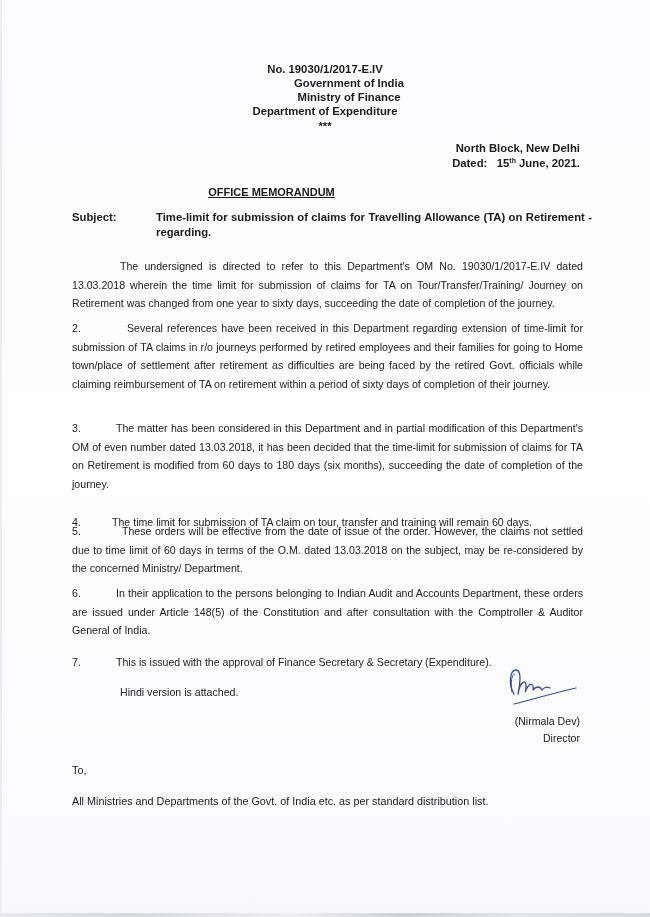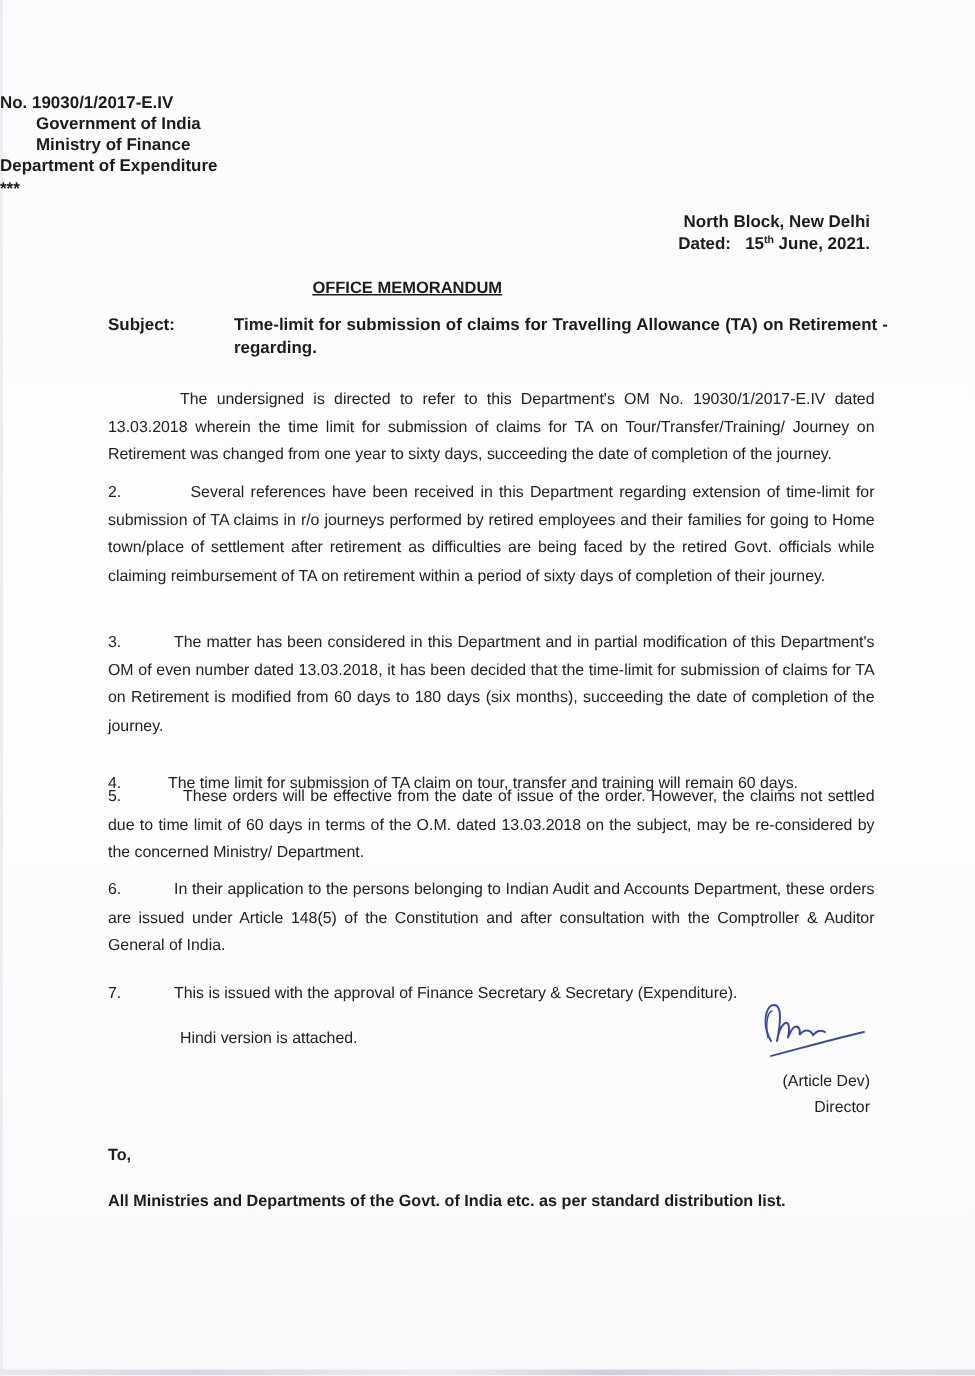--- a/index.html
+++ b/index.html
@@ -15,21 +15,21 @@
     background: linear-gradient(180deg, #fbfbfd 0%, #fefefe 50%, #f9f9fc 100%);
   }
   .scan-edge-bottom {
     position: absolute; left: 0; bottom: 0; width: 650px; height: 4px;
     background: linear-gradient(90deg, #e8e8ee 0%, #d7d7df 20%, #eeeef2 45%, #cfcfd7 62%, #e3e3ea 80%, #d8d8df 100%);
   }
   .scan-edge-left {
     position: absolute; left: 0; top: 0; width: 2px; height: 917px; background: #ececf1;
   }
   .hdr {
-    position: absolute; left: 0; width: 650px; 
+    position: absolute; left: 0; width: 650px; text-align: center;
     font-weight: bold; font-size: 11.3px; line-height: 13.5px;
   }
   .place {
     position: absolute; right: 70px; top: 141px; text-align: right;
     font-weight: bold; font-size: 11.3px; line-height: 14.5px;
   }
   .place sup { font-size: 7px; vertical-align: 4px; line-height: 0; }
   .om-title {
     position: absolute; left: 0; width: 543px; top: 186px; text-align: center;
     font-weight: bold; font-size: 11px; text-decoration: underline;
@@ -49,21 +49,21 @@
   .para .num.wide { width: 55px; }
   .para .indent { display: inline-block; width: 48px; }
   .hindi { position: absolute; left: 120px; top: 686px; font-size: 10.6px; color: #222; }
   .sig {
     position: absolute; left: 500px; top: 664px; width: 80px; height: 46px;
   }
   .signer {
     position: absolute; right: 70px; top: 713px; text-align: right;
     font-size: 10.6px; line-height: 17px; color: #222;
   }
-  .to-block { position: absolute; left: 72px; font-weight: bold; font-size: 10.8px; }
+  .to-block { position: absolute; left: 72px; font-weight: normal; font-size: 10.8px; }
 </style>
 </head>
 <body>
 
 <div class="page">
   <div class="scan-edge-left"></div>
 
   <div class="hdr" style="top:63px;">No. 19030/1/2017-E.IV</div>
   <div class="hdr" style="top:77px;margin-left:24px;">Government of India</div>
   <div class="hdr" style="top:91px;padding-left:24px;">Ministry of Finance</div>
@@ -116,21 +116,21 @@
 
   <div class="hindi">Hindi version is attached.</div>
 
   <svg class="sig" viewBox="0 0 80 46">
     <path d="M14 30 C 8 20, 10 6, 16 6 C 22 6, 20 20, 18 30 M18 30 C 20 18, 26 14, 26 22 C 26 28, 24 30, 27 24 C 30 18, 34 20, 33 26 C 36 22, 40 22, 42 26 C 44 24, 46 22, 50 24" fill="none" stroke="#3a4a9a" stroke-width="1.3" stroke-linecap="round"></path>
     <path d="M12 28 C 10 18, 12 10, 15 10" fill="none" stroke="#3a4a9a" stroke-width="1"></path>
     <path d="M14 40 C 30 36, 50 30, 76 24" fill="none" stroke="#3a4a9a" stroke-width="1.2" stroke-linecap="round"></path>
   </svg>
 
   <div class="signer">
-    <div>(Article Dev)</div>
+    <div>(Nirmala Dev)</div>
     <div>Director</div>
   </div>
 
   <div class="to-block" style="top:764px;">To,</div>
   <div class="to-block" style="top:795px;">All Ministries and Departments of the Govt. of India etc. as per standard distribution list.</div>
 
   <div class="scan-edge-bottom"></div>
 </div>
 
 </body></html>

